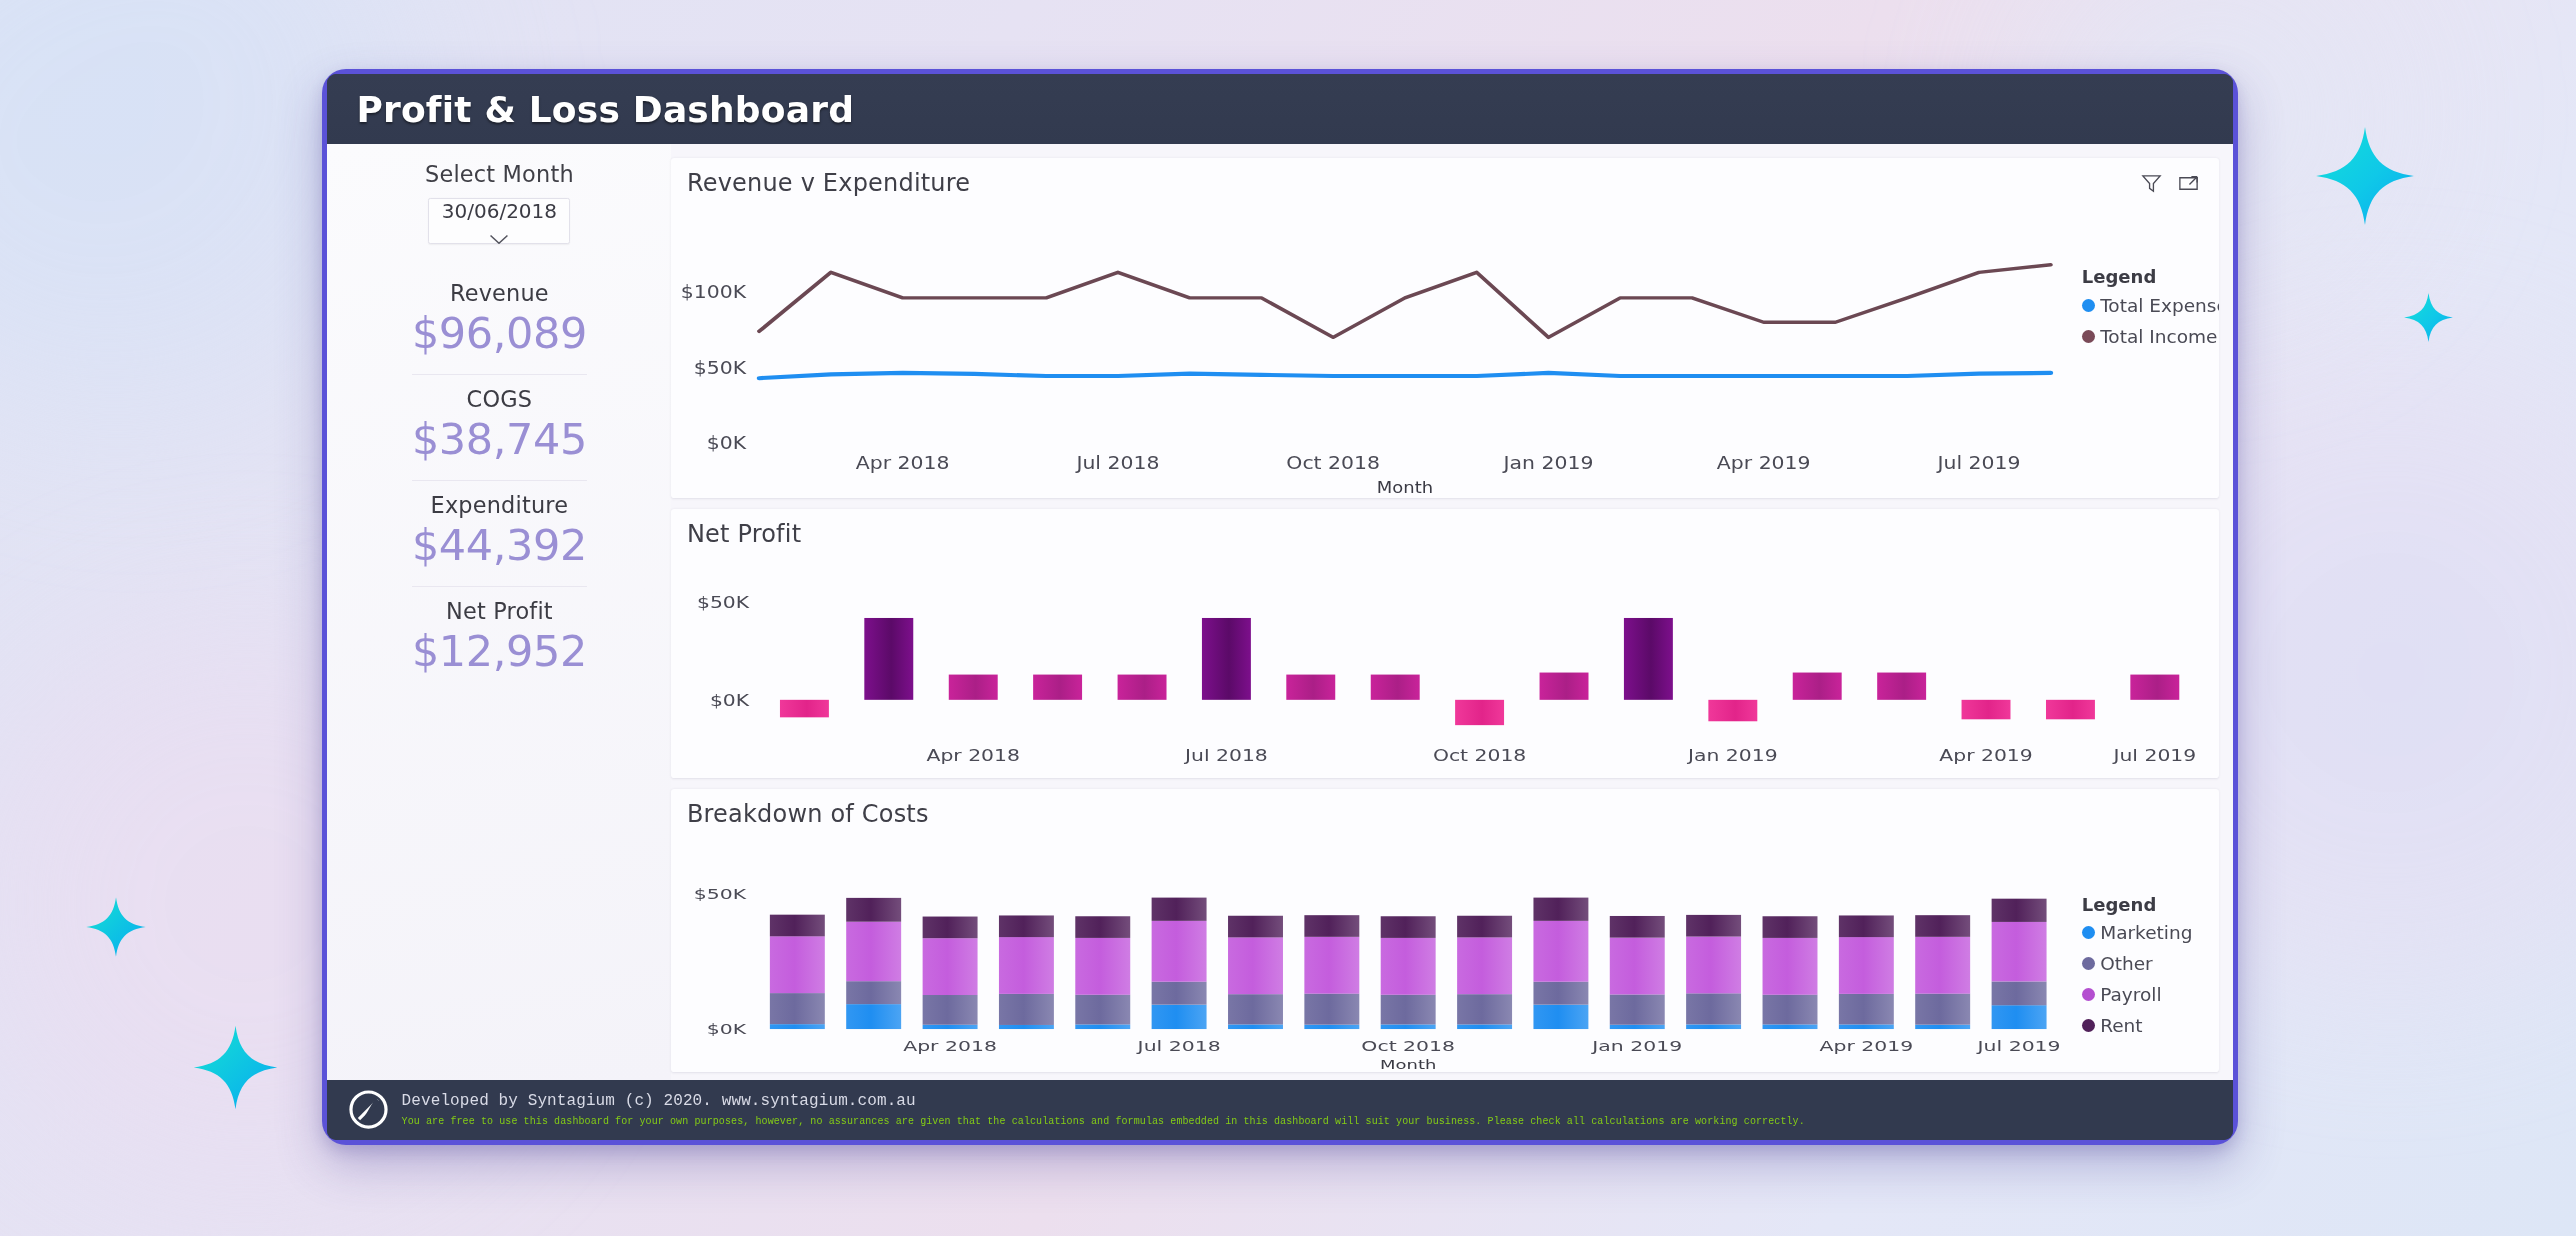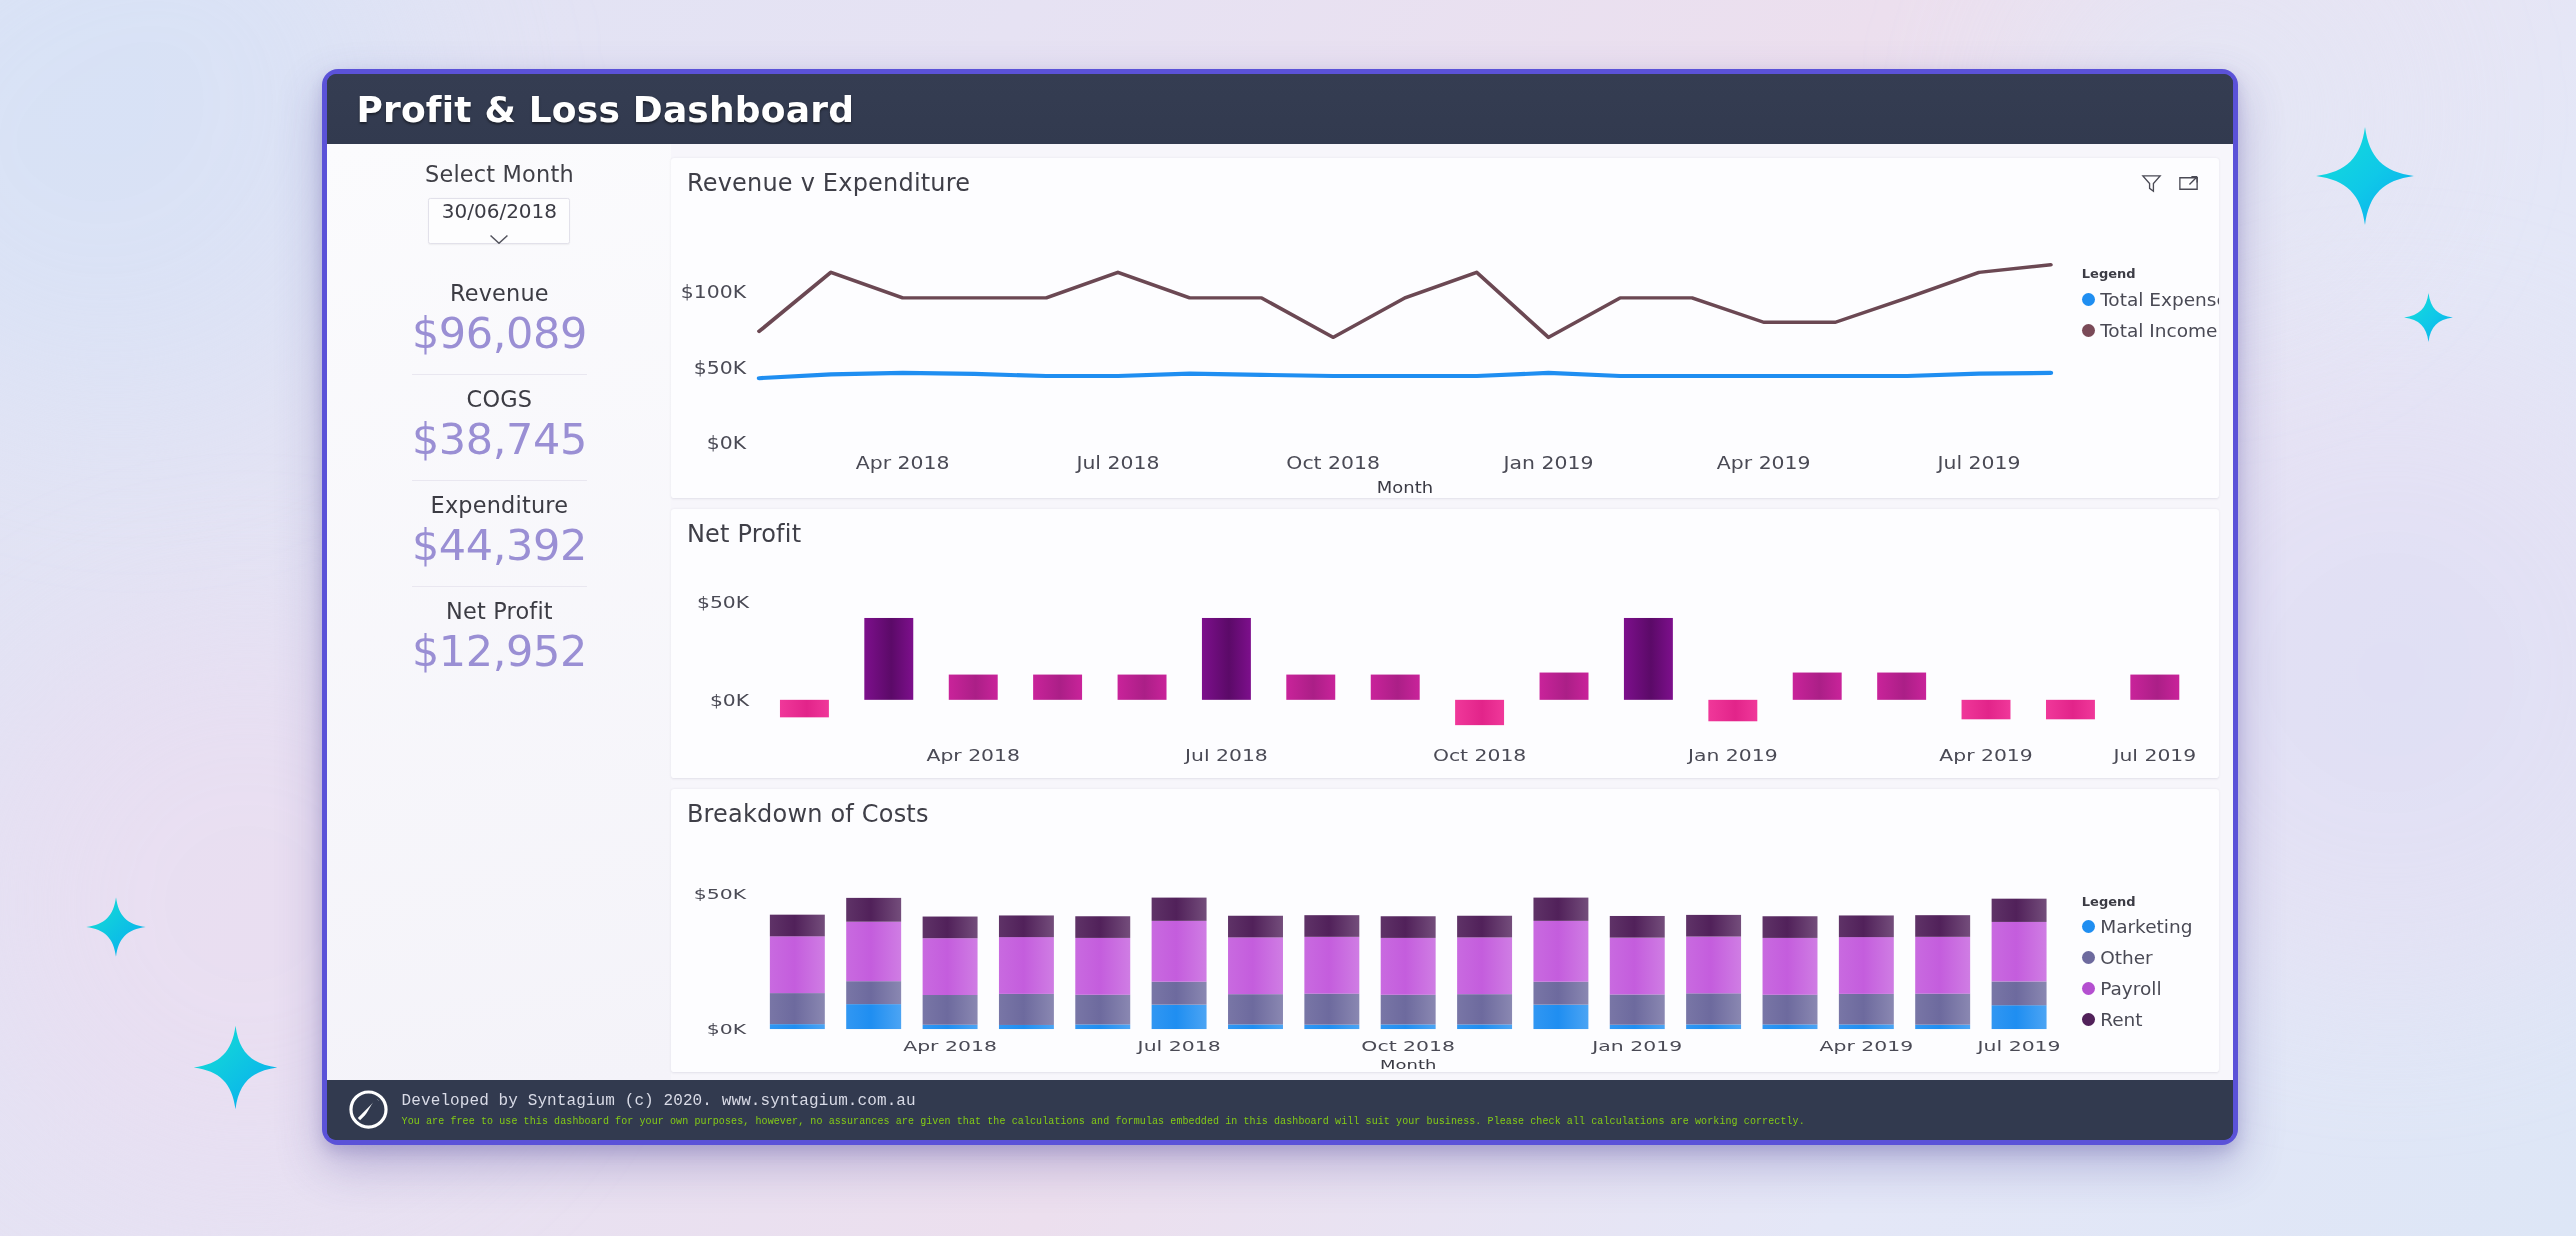--- a/index.html
+++ b/index.html
@@ -32,21 +32,21 @@
   
   .star { position: absolute; }
   .star svg { display: block; width: 100%; height: 100%; }
 
   
   #dashboard {
     position: absolute;
     left: 322px; top: 69px;
     width: 1916px; height: 1076px;
     background: #5b52d8;
-    border-radius: 16px;
+    border-radius: 24px;
     padding: 5.4px;
     box-shadow: 0 20px 46px rgba(70,60,150,.30), 0 6.2px 14px rgba(70,60,150,.18);
   }
   #dashboard-inner {
     width: 100%; height: 100%;
     background: #323a4f;
     border-radius: 9.3px;
     overflow: hidden;
     display: flex; flex-direction: column;
   }
@@ -158,21 +158,21 @@
   .plot { flex: 1 1 auto; min-width: 0; position: relative; }
   .plot svg { display: block; width: 100%; height: 100%; }
 
   .legend {
     flex: 0 0 auto;
     width: 143px;
     padding: 3.1px 0 0 6.2px;
     overflow: hidden;
   }
   .legend-title {
-    font-size: 13px; font-weight: bold; color: #3c3c45; margin-bottom: 7.7px;
+    font-size: 18px; font-weight: bold; color: #3c3c45; margin-bottom: 7.7px;
   }
   .legend-item { display: flex; align-items: center; gap: 5.4px; margin-bottom: 10px; }
   .swatch { width: 13px; height: 13px; border-radius: 50%; flex: 0 0 auto; }
   .legend-text { font-size: 18.5px; color: #4a4a55; white-space: nowrap; }
 
   
   #legend-rve { padding-top: 29px; }
   #legend-boc { padding-top: 26px; }
 
   

